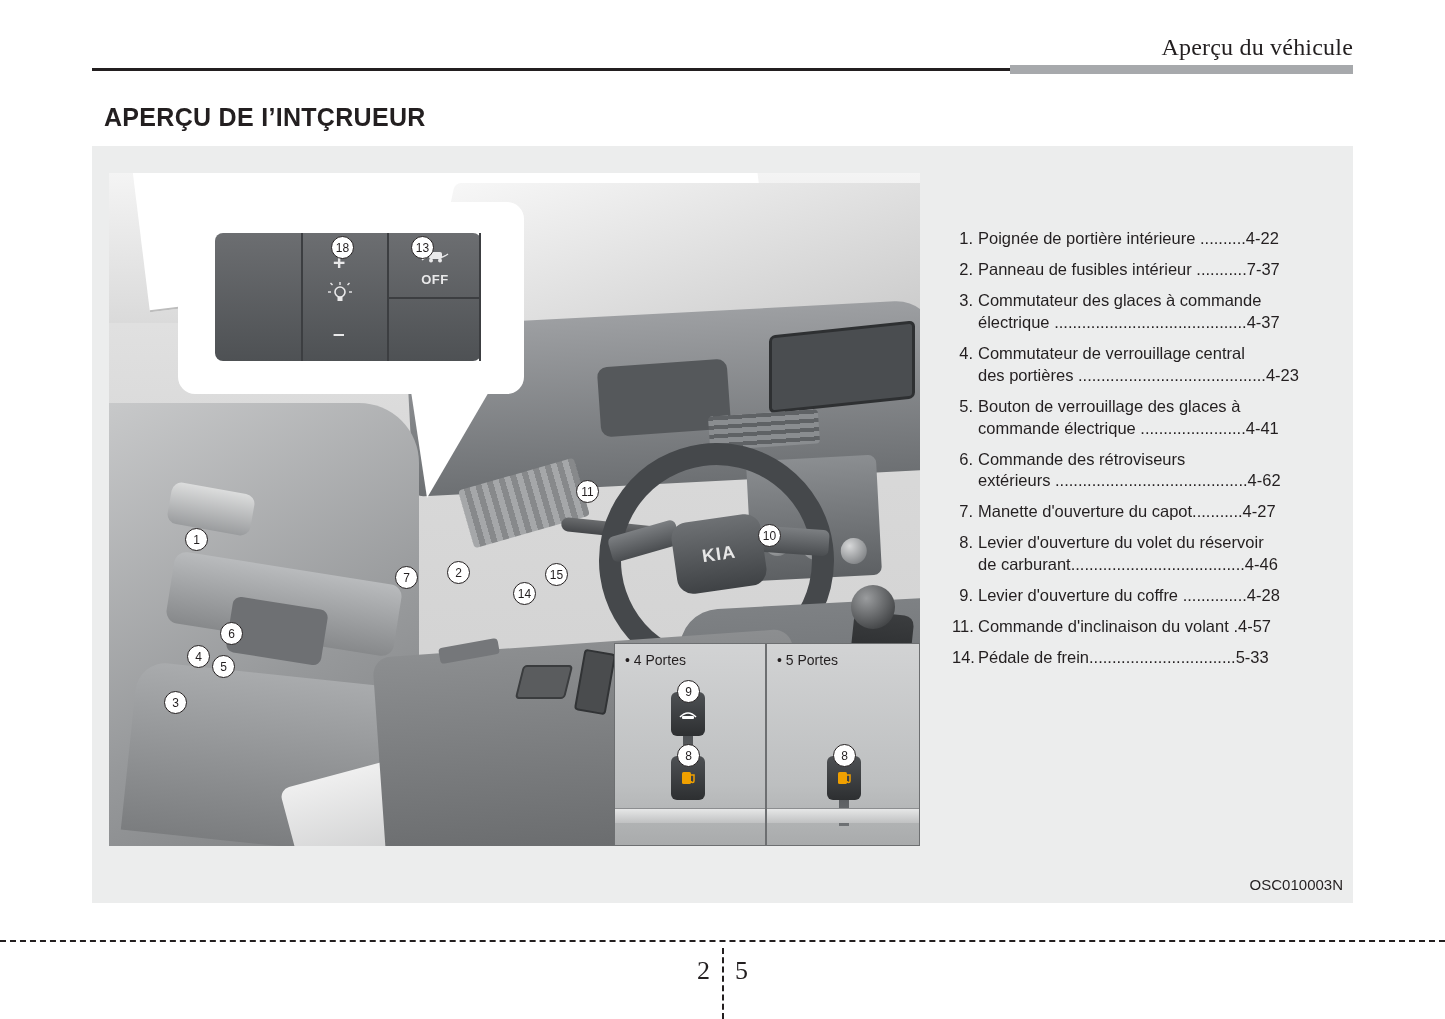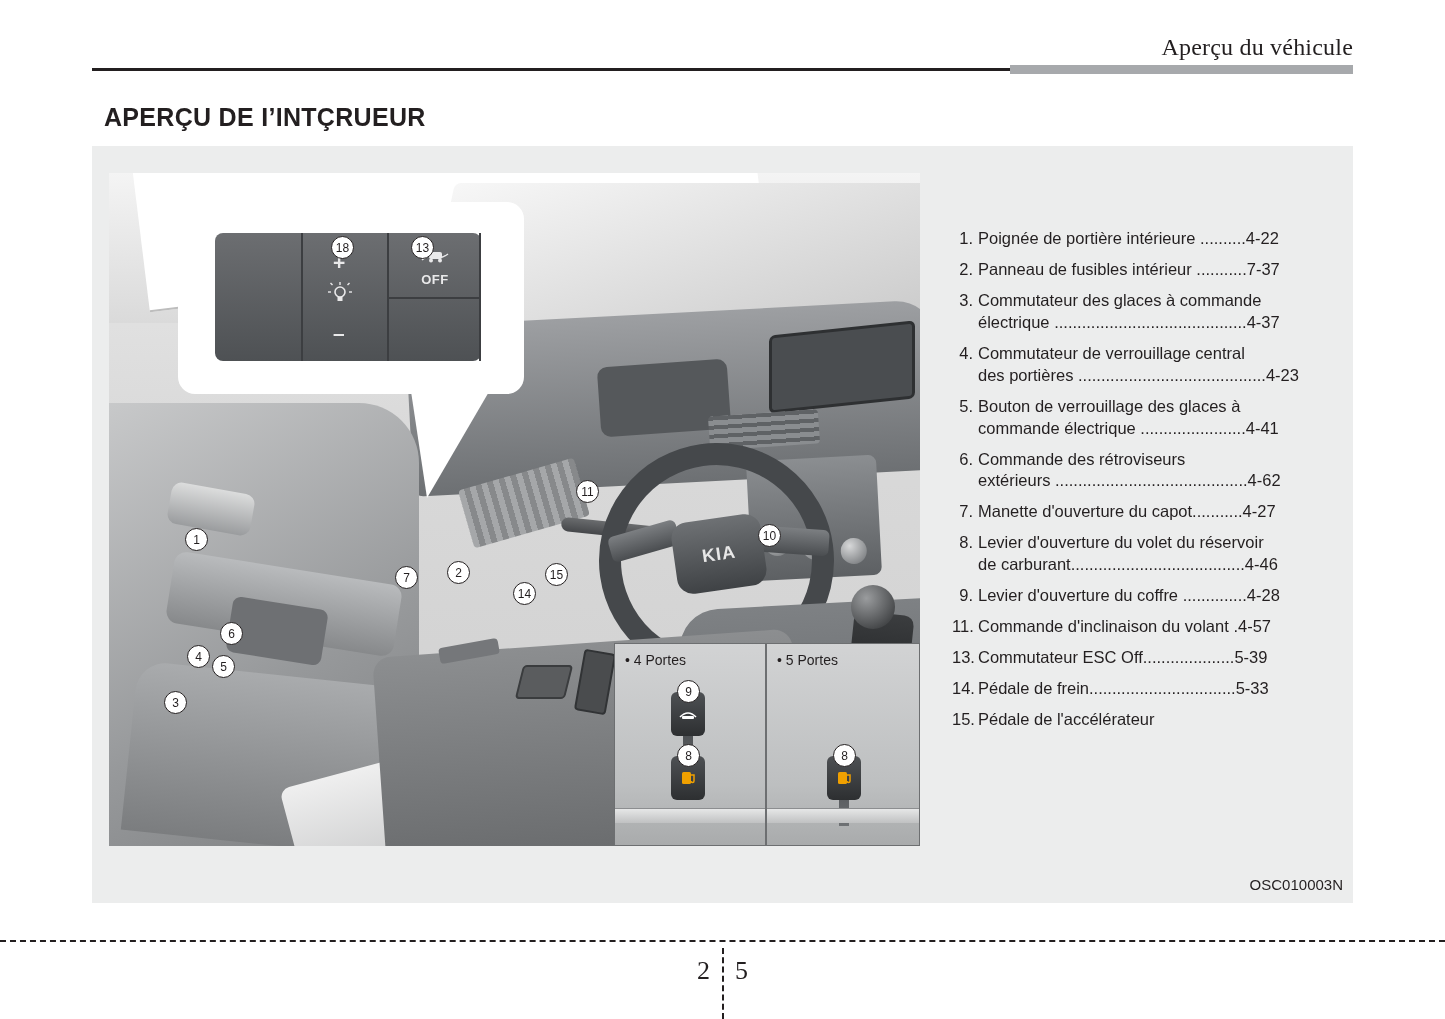--- a/index.html
+++ b/index.html
@@ -632,30 +632,22 @@
     </div>
     <div class="list-item">
       <span class="li-num">9.</span>
       <span class="li-text">Levier d'ouverture du coffre ..............4-28</span>
     </div>
     <div class="list-item">
       <span class="li-num">11.</span>
       <span class="li-text">Commande d'inclinaison du volant .4-57</span>
     </div>
     <div class="list-item">
-      <span class="li-num">13.</span>
-      <span class="li-text">Commutateur ESC Off....................5-39</span>
-    </div>
-    <div class="list-item">
       <span class="li-num">14.</span>
       <span class="li-text">Pédale de frein................................5-33</span>
-    </div>
-    <div class="list-item">
-      <span class="li-num">15.</span>
-      <span class="li-text">Pédale de l'accélérateur</span>
     </div>
   </div>
 
   <div class="code">OSC010003N</div>
 </div>
 
 <div class="dashed"></div>
 <div class="folio">
   <div class="folio-bar"></div>
   <div class="folio-left">2</div>

